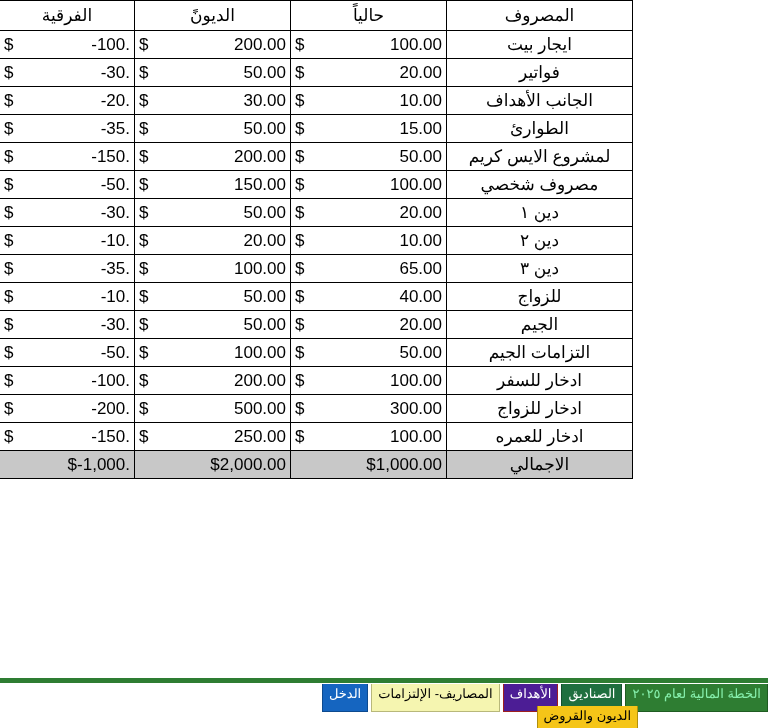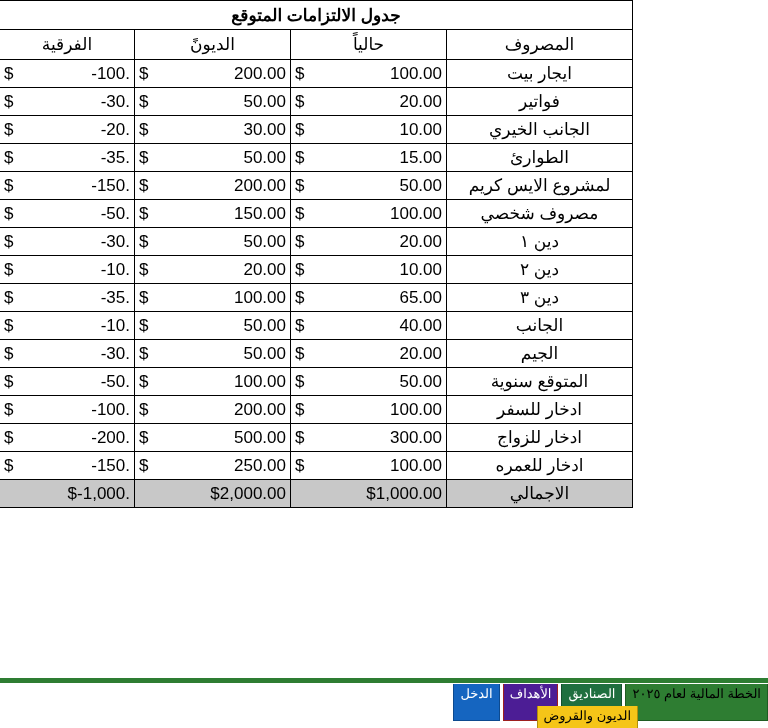--- a/index.html
+++ b/index.html
@@ -119,28 +119,28 @@
     display: flex;
     direction: rtl;
     align-items: flex-start;
     gap: 3px;
   }
   .tabrow.row1 { right: 0; top: 0; }
   .tabrow.row2 { right: 130px; top: 22px; margin-left: 8px; }
 
   .tab {
     font-size: 13px;
-    padding: 2px 6px 19px 6px;
+    padding: 2px 6px 10px 6px;
     border: 1px solid #7a7a7a;
     border-top: none;
     line-height: 15px;
     white-space: nowrap;
     font-family: "Liberation Sans", sans-serif;
   }
-  .tab.t-plan   { background: #2e7d32; color: #000000; border-color: #1f5c22; }
+  .tab.t-plan   { background: #2e7d32; color: #86efac; border-color: #1f5c22; }
   .tab.t-funds  { background: #1f6f3f; color: #ffffff; border-color: #14502c; }
   .tab.t-goals  { background: #4c1d95; color: #ffffff; border-color: #9e1f1f; }
   .tab.t-exp    { background: #f5f5b0; color: #000000; border-color: #b8b87a; }
   .tab.t-income { background: #1565c0; color: #ffffff; border-color: #0d4a8f; }
   .tab.t-debt   { background: #f5c518; color: #000000; border-color: #b08f0d; }
 </style>
 </head>
 <body>
 
 <div class="sheet">
@@ -148,23 +148,20 @@
   <div class="table-wrap">
     <table class="budget">
       <colgroup>
         <col class="c-expense">
         <col class="c-now">
         <col class="c-later">
         <col class="c-diff">
       </colgroup>
       <tbody>
         <tr>
-          <td class="title-cell" colspan="4">جدول الالتزامات المتوقع</td>
-        </tr>
-        <tr>
           <td class="head-cell">المصروف</td>
           <td class="head-cell">حالياً</td>
           <td class="head-cell">الديونً</td>
           <td class="head-cell">الفرقية</td>
         </tr>
 
       <tr>
             <td class="label-cell">ايجار بيت</td>
             <td class="money">
               <div class="row">
@@ -200,21 +197,21 @@
               </div>
             </td>
             <td class="money">
               <div class="row">
                 <span class="cur">$</span>
                 <span class="amt">-30.</span>
               </div>
             </td>
           </tr>
           <tr>
-            <td class="label-cell">الجانب الخيري</td>
+            <td class="label-cell">الجانب الأهداف</td>
             <td class="money">
               <div class="row">
                 <span class="cur">$</span>
                 <span class="amt">10.00</span>
               </div>
             </td>
             <td class="money">
               <div class="row">
                 <span class="cur">$</span>
                 <span class="amt">30.00</span>
@@ -347,21 +344,21 @@
               </div>
             </td>
             <td class="money">
               <div class="row">
                 <span class="cur">$</span>
                 <span class="amt">-35.</span>
               </div>
             </td>
           </tr>
           <tr>
-            <td class="label-cell">الجانب</td>
+            <td class="label-cell">للزواج</td>
             <td class="money">
               <div class="row">
                 <span class="cur">$</span>
                 <span class="amt">40.00</span>
               </div>
             </td>
             <td class="money">
               <div class="row">
                 <span class="cur">$</span>
                 <span class="amt">50.00</span>
@@ -389,21 +386,21 @@
               </div>
             </td>
             <td class="money">
               <div class="row">
                 <span class="cur">$</span>
                 <span class="amt">-30.</span>
               </div>
             </td>
           </tr>
           <tr>
-            <td class="label-cell">المتوقع سنوية</td>
+            <td class="label-cell">التزامات الجيم</td>
             <td class="money">
               <div class="row">
                 <span class="cur">$</span>
                 <span class="amt">50.00</span>
               </div>
             </td>
             <td class="money">
               <div class="row">
                 <span class="cur">$</span>
                 <span class="amt">100.00</span>
@@ -501,20 +498,21 @@
     </table>
   </div>
 
   <div class="green-strip"></div>
 
   <div class="tabbar">
     <div class="tabrow row1">
         <div class="tab t-plan">الخطة المالية لعام ٢٠٢٥</div>
         <div class="tab t-funds">الصناديق</div>
         <div class="tab t-goals">الأهداف</div>
+        <div class="tab t-exp">المصاريف- الإلتزامات</div>
         <div class="tab t-income">الدخل</div>
       </div>
     <div class="tabrow row2">
         <div class="tab t-debt">الديون والقروض</div>
       </div>
   </div>
 
 </div>
 
 </body></html>

